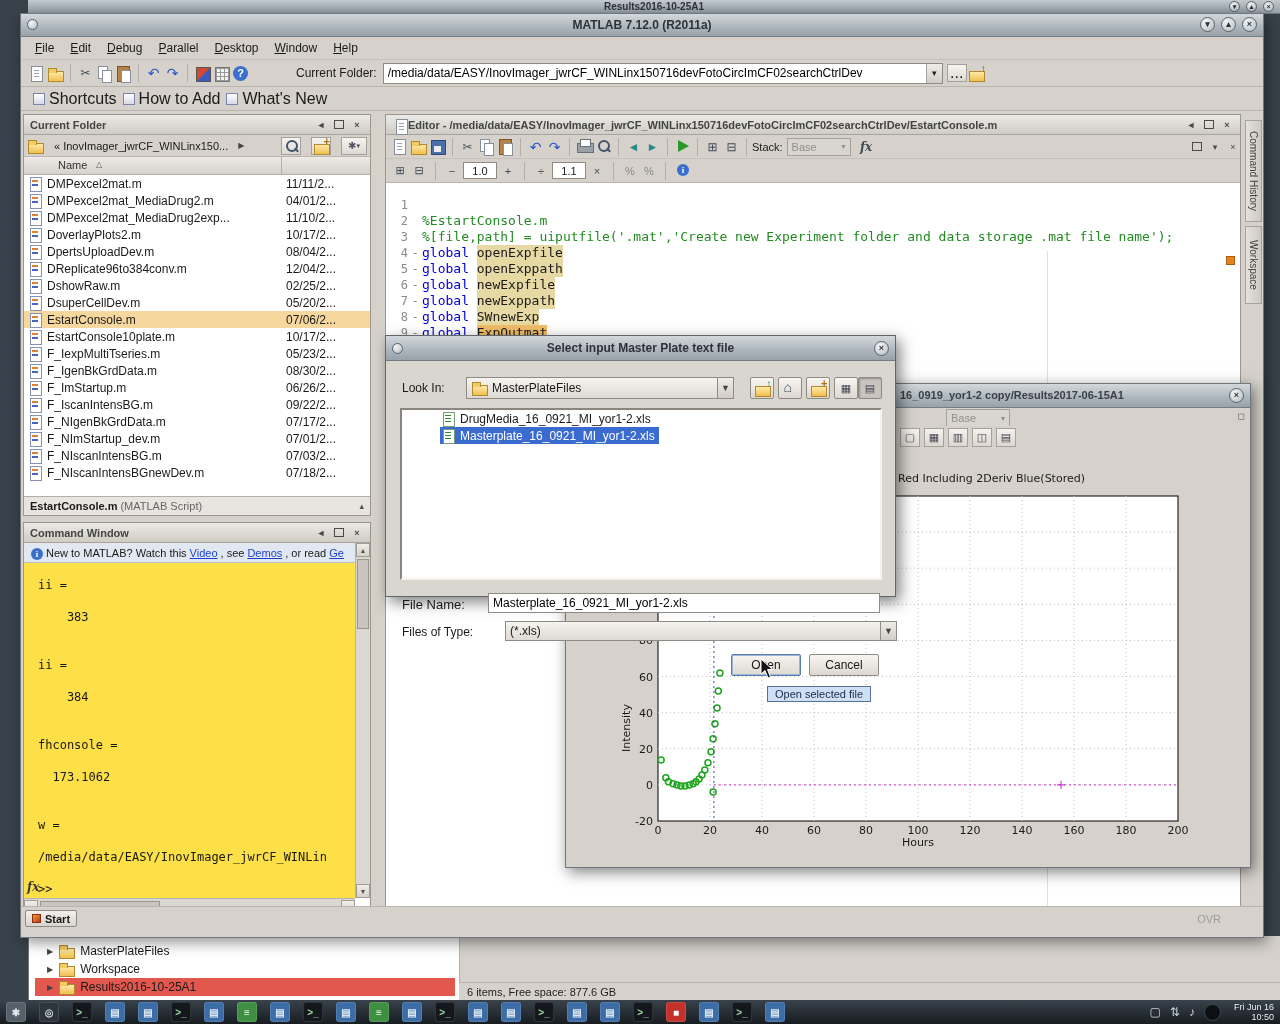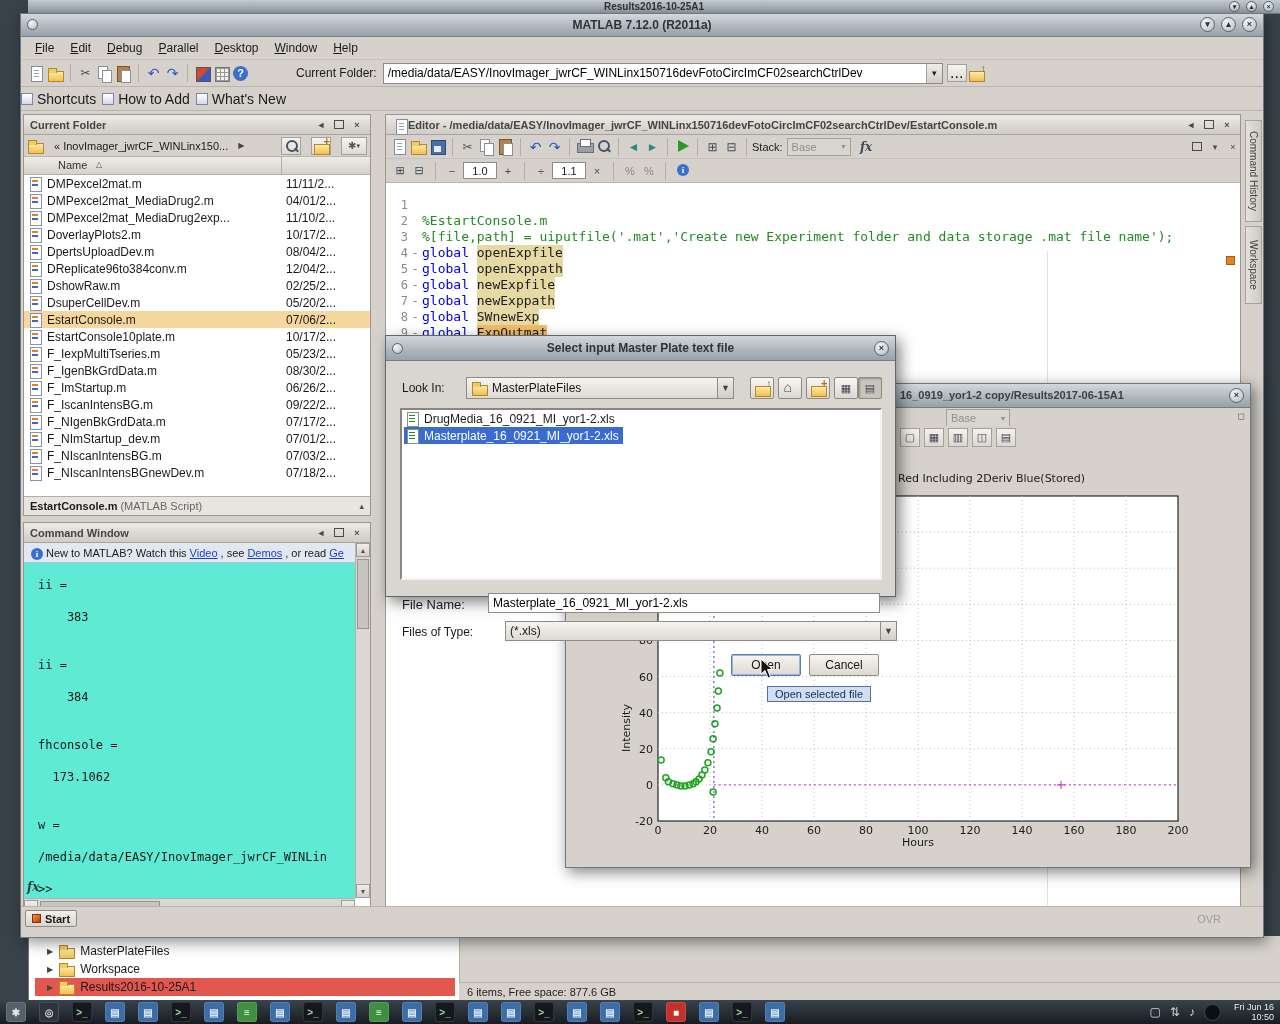--- a/index.html
+++ b/index.html
@@ -74,21 +74,21 @@
 #mlwin{position:absolute;left:20px;top:13px;width:1244px;height:925px;background:#d6d2cb;border:1px solid #70777e;box-shadow:3px 4px 14px rgba(0,0,0,.45);}
 #ml-titlebar{height:23px;font-size:12px;}
 #ml-menubar{position:absolute;left:0;top:23px;right:0;height:22px;display:flex;align-items:center;padding-left:6px;font-size:12px;}
 .menu-item{display:inline-block;padding:2px 8px;cursor:default;}
 .menu-item::first-letter{text-decoration:underline;}
 #ml-toolbar{position:absolute;left:0;top:45px;right:0;height:28px;display:flex;align-items:center;padding-left:6px;border-top:1px solid #c6c2bb;border-bottom:1px solid #b9b5ae;}
 #cfold-label{margin-left:46px;font-size:12px;flex:none;}
 #pathwrap{position:relative;margin-left:6px;flex:none;}
 #pathwrap input{width:560px;height:21px;border:1px solid #8f8b84;background:#fff;font:12px "Liberation Sans",sans-serif;padding:0 18px 0 4px;}
 #pathwrap .drop{position:absolute;right:1px;top:1px;bottom:1px;width:16px;background:linear-gradient(#eeece8,#d2cec7);border-left:1px solid #a5a19a;display:flex;align-items:center;justify-content:center;font-size:9px;}
-#ml-shortcuts{position:absolute;left:0;top:73px;right:0;height:24px;display:flex;align-items:center;padding-left:0;font-size:14px;gap:6px;border-bottom:1px solid #b9b5ae;}
+#ml-shortcuts{position:absolute;left:0;top:73px;right:0;height:24px;display:flex;align-items:center;padding-left:12px;font-size:16px;gap:6px;border-bottom:1px solid #b9b5ae;}
 .shc{display:flex;align-items:center;gap:4px;}
 .shc-ic{width:12px;height:12px;background:linear-gradient(#fff,#d8d8ea);border:1px solid #7a84b0;flex:none;}
 #ml-status{position:absolute;left:0;bottom:0;right:0;height:31px;background:#d6d2cb;border-top:1px solid #b9b5ae;}
 #startbtn{position:absolute;left:4px;top:3px;height:17px;border:1px solid #8f8b84;background:linear-gradient(#f2f0ec,#d9d5ce);display:flex;align-items:center;gap:4px;padding:0 6px;font-size:11px;font-weight:bold;border-radius:2px;}
 #start-ic{width:9px;height:9px;background:linear-gradient(135deg,#f0a030,#c03818);border:1px solid #8a2a10;flex:none;}
 #ovr{position:absolute;right:42px;top:6px;font-size:11px;color:#9c9c9c;}
 
 .panel{position:absolute;background:#fff;border:1px solid #9b978f;}
 .phead{position:absolute;left:0;top:0;right:0;height:20px;background:linear-gradient(#eceae6,#cfccc5);border-bottom:1px solid #a8a49d;font-size:11px;font-weight:bold;color:#454545;display:flex;align-items:center;padding:0 6px;}
 .phead .sp{flex:1;}
@@ -107,21 +107,21 @@
 .cf-row .ic-mfile{margin:0 5px 0 5px;}
 .cf-name{white-space:nowrap;overflow:hidden;max-width:232px;}
 .cf-date{position:absolute;left:262px;white-space:nowrap;}
 #cf-footer{position:absolute;left:0;bottom:0;right:0;height:19px;background:#e8e5e0;border-top:1px solid #b3afa8;font-size:11px;display:flex;align-items:center;padding:0 6px;}
 #cf-footer b{margin-right:3px;}
 #cf-footer .chev{margin-left:auto;font-size:9px;color:#555;}
 
 #cw{left:2px;top:508px;width:348px;height:394px;}
 #cw-banner{position:absolute;left:0;top:20px;right:15px;height:20px;background:#e2e8f1;border-bottom:1px solid #b9c0cb;display:flex;align-items:center;font-size:11px;padding:0 4px;white-space:nowrap;overflow:hidden;gap:3px;}
 #cw-banner a{color:#1a3fd4;text-decoration:underline;}
-#cw-area{position:absolute;left:0;top:40px;right:15px;bottom:17px;background:#5eead4;overflow:hidden;}
+#cw-area{position:absolute;left:0;top:40px;right:15px;bottom:17px;background:#fde047;overflow:hidden;}
 #cw-lines{padding:14px 0 0 14px;font:12px/16px "DejaVu Sans Mono",monospace;color:#191919;}
 .cw-line{white-space:pre;height:16px;}
 #cw-fx{position:absolute;left:3px;top:357px;font:italic bold 12px "DejaVu Serif",serif;color:#3a3a3a;z-index:2;}
 #cw-vscroll{position:absolute;top:20px;right:0;bottom:17px;width:15px;background:#dbd7d1;border-left:1px solid #b5b1ab;}
 #cw-hscroll{position:absolute;left:0;right:15px;bottom:0;height:17px;background:#dbd7d1;border-top:1px solid #b5b1ab;}
 .sc-btn{position:absolute;width:14px;height:14px;background:linear-gradient(#f0eeea,#d5d1ca);border:1px solid #a19d96;display:flex;align-items:center;justify-content:center;font-size:7px;color:#555;}
 .sc-thumb{position:absolute;background:#c9c5be;border:1px solid #9a968f;}
 
 #ed{left:364px;top:100px;width:856px;height:797px;}
 #ed-head-title{white-space:nowrap;overflow:hidden;max-width:760px;font-weight:bold;}
@@ -159,21 +159,21 @@
 
 #dialog{position:absolute;left:385px;top:335px;width:511px;height:262px;background:#d9d6cf;border:1px solid #5f666d;box-shadow:4px 5px 14px rgba(0,0,0,.5);}
 #dlg-titlebar{height:25px;font-size:12px;}
 #dlg-lookin-label{position:absolute;left:16px;top:45px;font-size:12px;}
 #dlg-lookin{position:absolute;left:80px;top:41px;width:268px;height:22px;}
 #dlg-up{position:absolute;left:364px;top:41px;width:24px;}
 #dlg-home{position:absolute;left:392px;top:41px;width:24px;}
 #dlg-newf{position:absolute;left:420px;top:41px;width:24px;}
 #dlg-viewg{position:absolute;left:448px;top:41px;width:24px;}
 #dlg-viewl{position:absolute;left:472px;top:41px;width:24px;background:#c9c5be;box-shadow:inset 1px 1px 2px rgba(0,0,0,.25);}
-#dlg-list{position:absolute;left:14px;top:72px;width:482px;height:172px;background:#fff;border:2px solid;border-color:#8a867f #f4f2ee #f4f2ee #8a867f;}
+#dlg-list{position:absolute;left:14px;top:72px;width:482px;height:172px;background:#fff;border:2px solid;border-color:#8a867f #f4f2ee #f4f2ee #8a867f;padding-left:36px;}
 .dlg-row{height:17px;display:flex;align-items:center;padding-left:2px;font-size:12px;}
 .dlg-rowinner{display:inline-flex;align-items:center;gap:5px;padding:0 4px 0 2px;height:17px;}
 .dlg-rowinner.sel{background:#3a6bd1;color:#fff;}
 #dlg-fname-label{position:absolute;left:16px;top:261px;font-size:13px;}
 #dlg-fname{position:absolute;left:102px;top:257px;width:392px;height:20px;border:1px solid #8f8b84;background:#fff;font:12px "Liberation Sans",sans-serif;padding:0 4px;}
 #dlg-ftype-label{position:absolute;left:16px;top:289px;font-size:12px;}
 #dlg-ftype{position:absolute;left:102px;top:285px;width:392px;height:20px;margin-left:17px;}
 #dlg-open{position:absolute;left:345px;top:318px;width:70px;border-color:#5a7fae;box-shadow:inset 0 0 0 1px #9db6d8;}
 #dlg-cancel{position:absolute;left:423px;top:318px;width:70px;}
 

